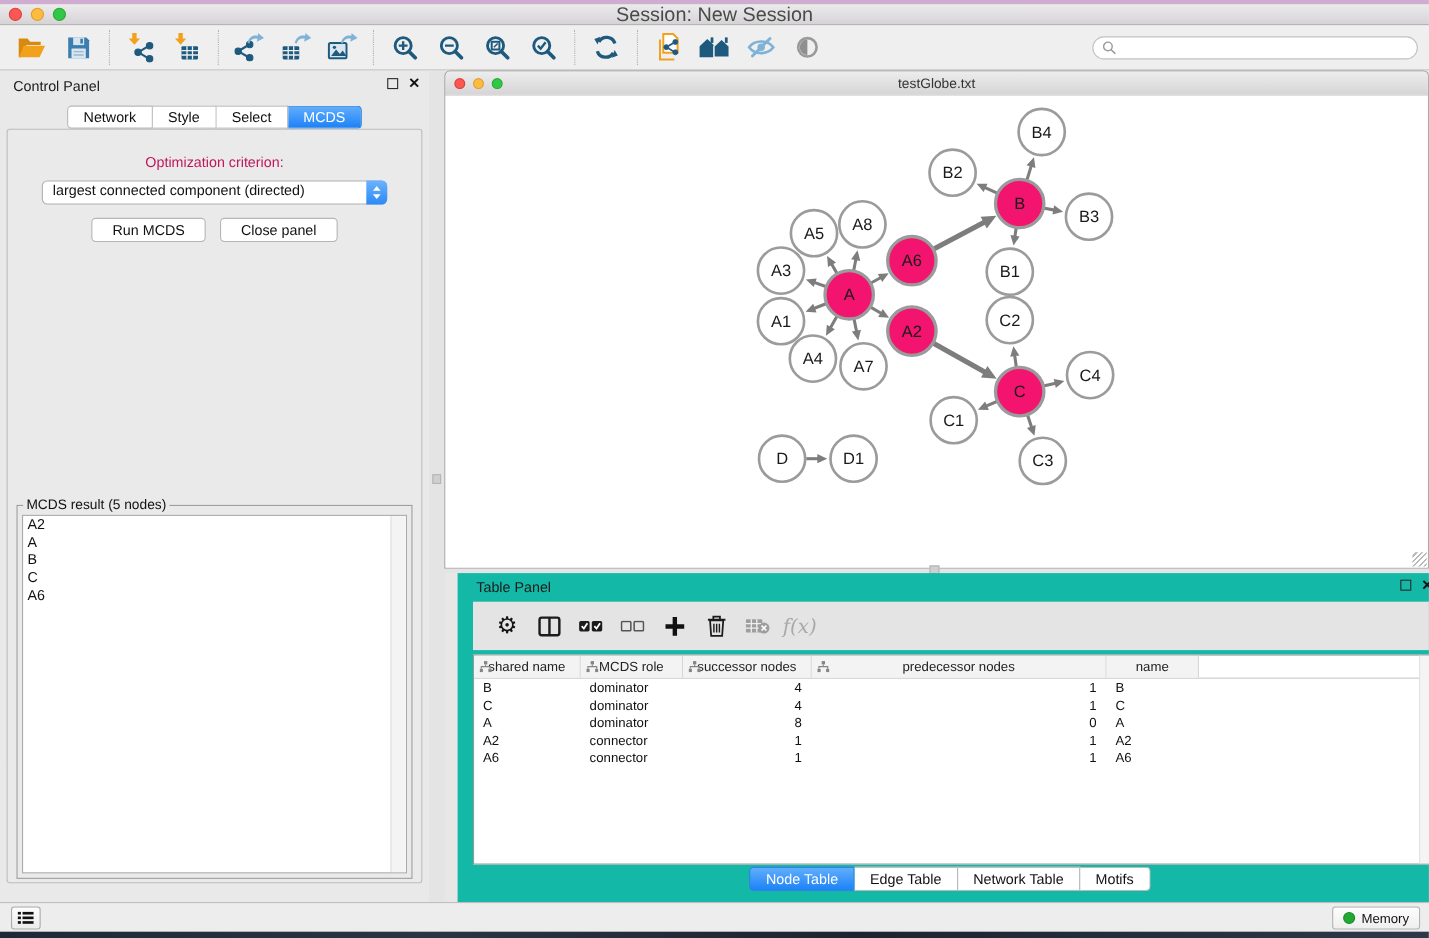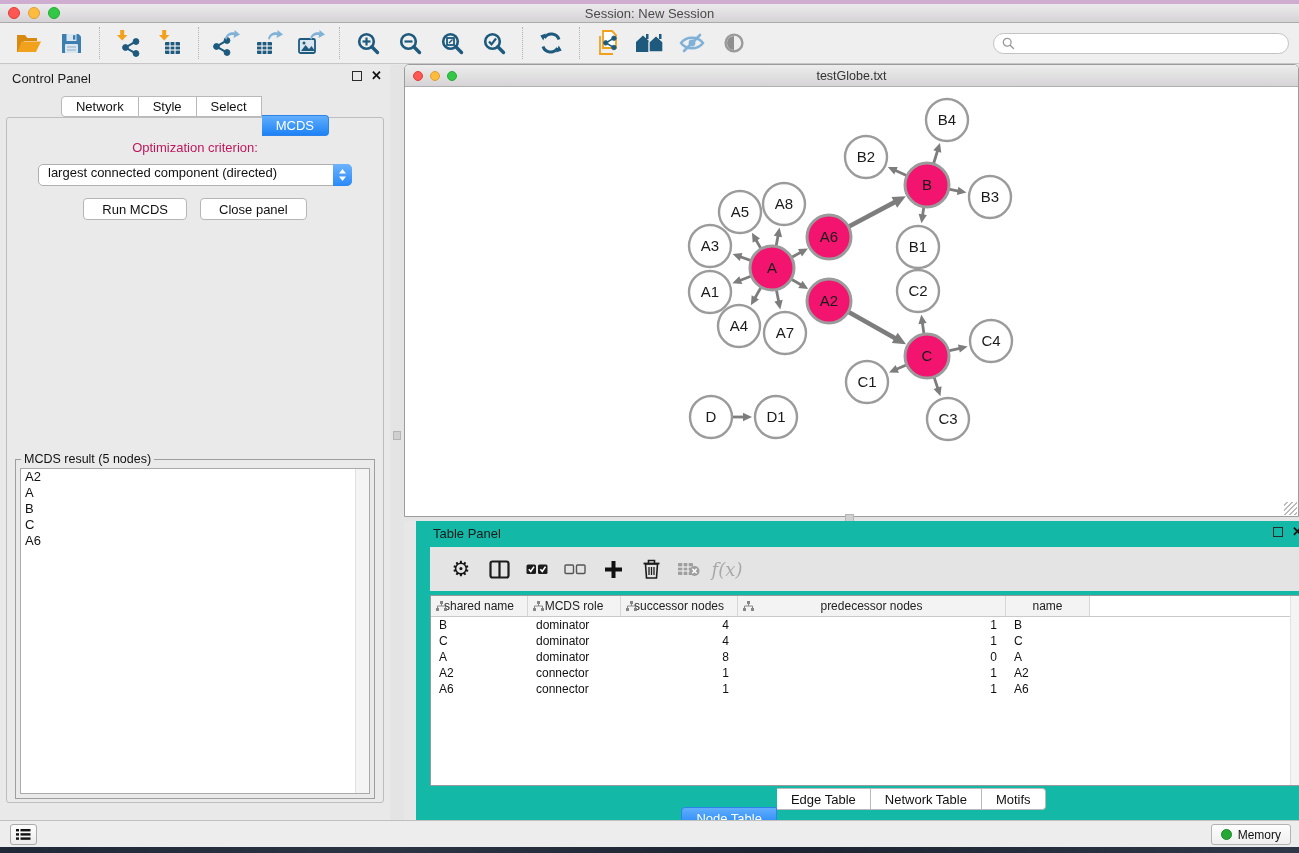--- a/index.html
+++ b/index.html
@@ -10,21 +10,21 @@
   
   .top-strip { position:absolute; left:0; top:0; width:100%; height:4px; background:#cfadd0; }
   .titlebar { position:absolute; left:0; top:4px; width:100%; height:19px;
     background:linear-gradient(#ecebec,#d6d3d6); border-bottom:1px solid #aaa;
     display:flex; align-items:center; }
   .lights { position:absolute; left:8px; top:3px; display:flex; gap:8px; }
   .light { width:12px; height:12px; border-radius:50%; }
   .light.red { background:#fc5753; border:1px solid #df3e38; }
   .light.yellow { background:#fdbc40; border:1px solid #de9f34; }
   .light.green { background:#33c748; border:1px solid #27aa35; }
-  .titlebar .title { width:100%; text-align:center; font-size:13px; color:#4a4a4a; }
+  .titlebar .title { width:100%; text-align:center; font-size:18px; color:#4a4a4a; }
 
   
   .toolbar { position:absolute; left:0; top:23px; width:100%; height:41px;
     background:#efefef; border-bottom:1px solid #c6c6c6; display:flex; align-items:center; padding:0 8px; }
   .tb-icons { display:flex; align-items:center; height:100%; }
   .tb-btn { width:42px; height:36px; display:flex; align-items:center; justify-content:center; cursor:default; }
   .tb-btn svg { display:block; }
   .tb-sep { width:1px; height:32px; border-left:1px dotted #b2b2b2; margin:0 7px; }
   .search-field { margin-left:auto; margin-right:2px; width:296px; height:21px; background:#fff;
     border:1px solid #c2c2c2; border-radius:11px; display:flex; align-items:center; padding:0 8px; }
@@ -36,21 +36,21 @@
   .cp-header { position:relative; height:28px; }
   .cp-header .cp-title { position:absolute; left:12px; top:6px; font-size:13px; color:#1a1a1a; }
   .win-icons { position:absolute; right:8px; top:6px; display:flex; gap:9px; align-items:center; }
   .float-icon { width:10px; height:10px; border:1.6px solid #2a2a2a; display:inline-block; }
   .close-icon { font-size:13px; font-weight:bold; color:#111; line-height:10px; }
   .cp-tabs { position:absolute; left:0; right:0; top:31px; display:flex; justify-content:center; z-index:2; }
   .tab { height:21px; line-height:20px; padding:0 14px; font-size:13px; background:#fff;
     border:1px solid #b9b9b9; border-left:none; color:#111; }
   .tab:first-child { border-left:1px solid #b9b9b9; border-radius:4px 0 0 4px; }
   .tab:last-child { border-radius:0 4px 4px 0; }
-  .tab.active { background:linear-gradient(#61aefc,#1d82f7); color:#fff; border-color:#2d83e8;margin-top:19px; }
+  .tab.active { background:linear-gradient(#61aefc,#1d82f7); color:#fff; border-color:#2d83e8; }
   .cp-body { position:absolute; left:6px; right:6px; top:52px; bottom:17px;
     border:1px solid #bdbdbd; border-radius:3px; background:#eaeaea; }
   .opt-label { text-align:center; margin-top:22px; font-size:13px; color:#be185d; }
   .dropdown { margin:9px auto 0; width:314px; height:22px; background:#fff; border:1px solid #b0b0b0;
     border-radius:5px; display:flex; align-items:flex-start; position:relative; }
   .dropdown .dd-value { flex:1; font-size:13px; padding-left:9px; color:#111; white-space:nowrap; }
   .dropdown .stepper { width:19px; height:22px; margin:-1px -1px -1px 0; border-radius:0 5px 5px 0;
     background:linear-gradient(#6cb3fd,#2a89f8); display:flex; align-items:center; justify-content:center; }
   .btn-row { display:flex; justify-content:center; gap:13px; margin-top:12px; }
   .btn { height:22px; padding:0 18px; font-size:13px; background:#fff; border:1px solid #b6b6b6;

